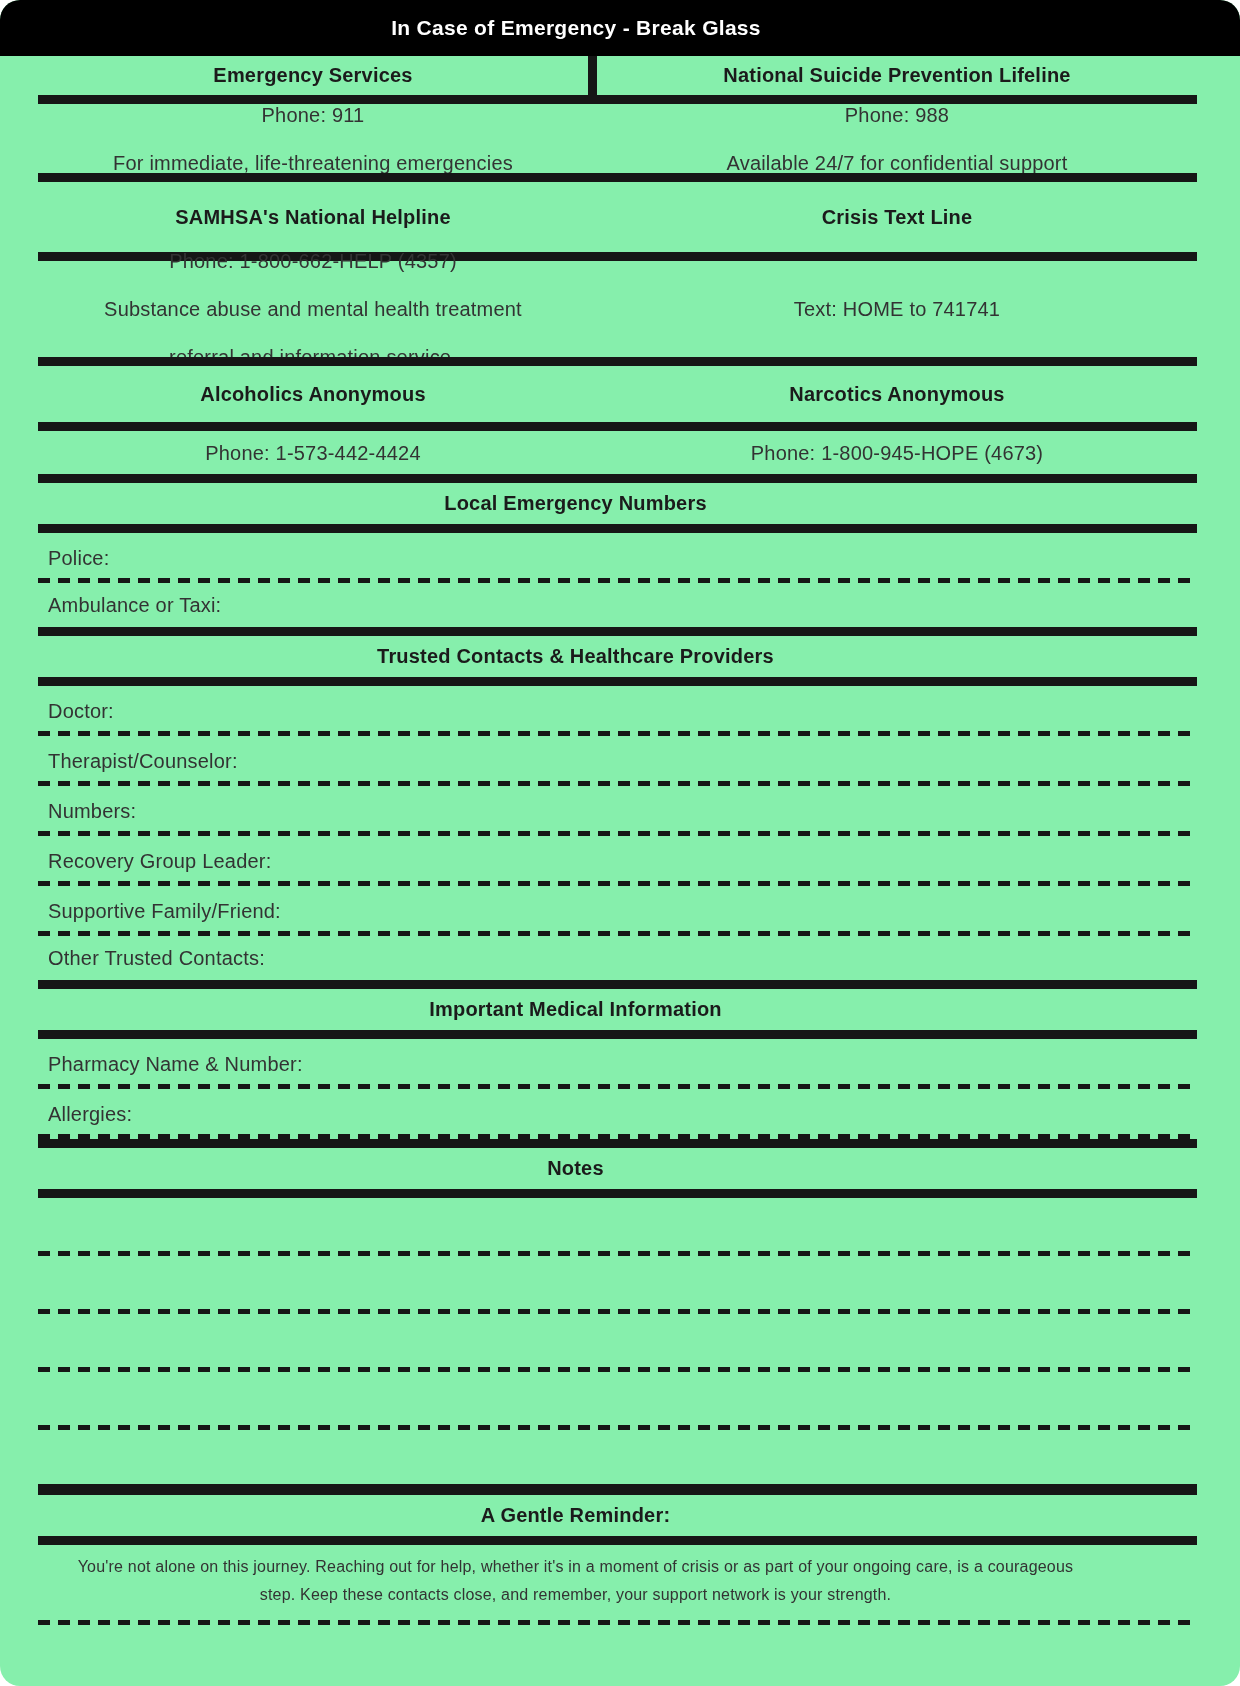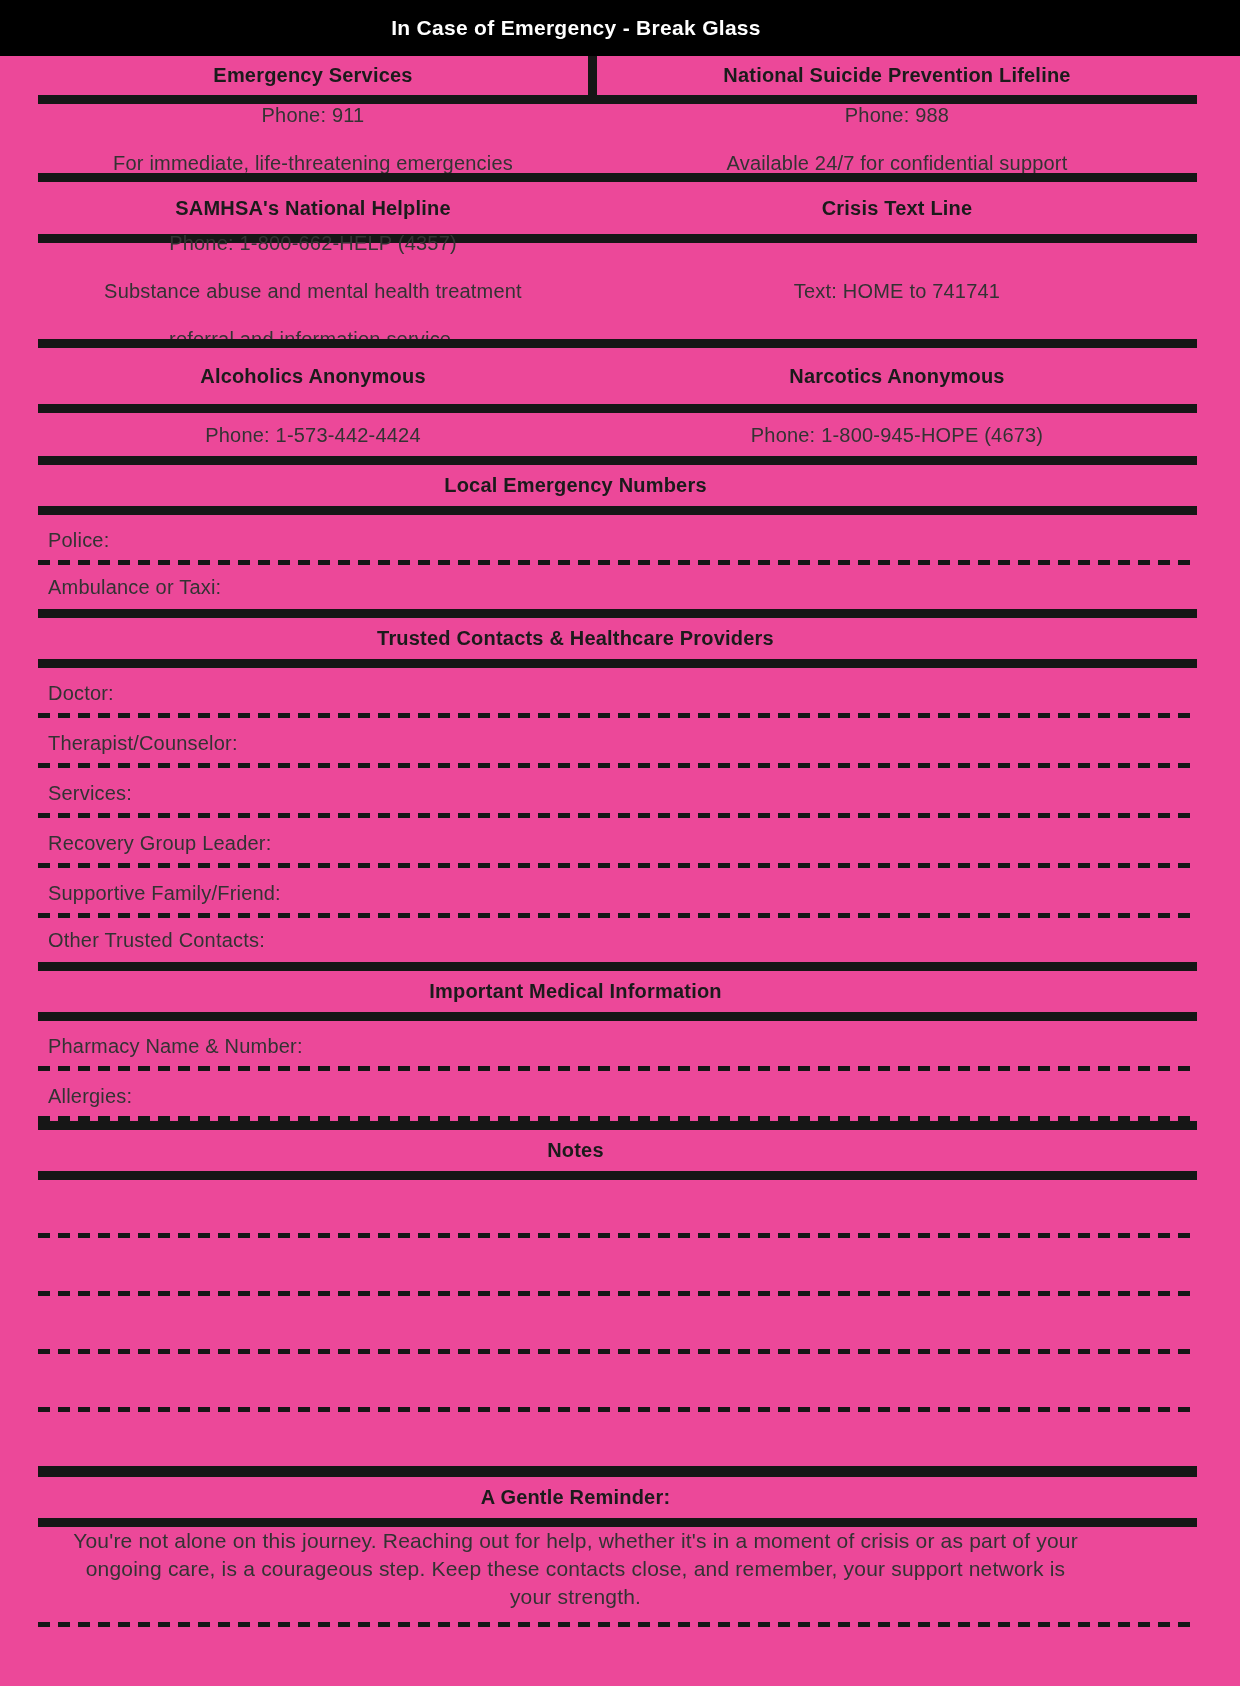--- a/index.html
+++ b/index.html
@@ -1,22 +1,23 @@
 <!DOCTYPE html>
 <html><head>
 <meta charset="utf-8">
 <style>
   html,body { margin:0; padding:0; background:#ffffff; }
   .page {
     position:relative;
     width:1240px; height:1686px;
-    background:#ec4899;
+    background:#86efac;
     font-family:"Liberation Sans", sans-serif;
     color:#2e2e2e;
     overflow:hidden;
+    border-radius:20px;
   }
   
   .topbar {
     height:56px; background:#000000;
     display:flex; align-items:center; justify-content:center;
     padding-right:88px;
   }
   .topbar .title {
     color:#ffffff; font-size:21px; font-weight:700; letter-spacing:0.3px;
   }
@@ -39,21 +40,21 @@
   .cell {
     display:flex; flex-direction:column; justify-content:center;
     text-align:center;
   }
   .cell.head { font-weight:700; font-size:20px; color:#1b1b1b; letter-spacing:0.2px; }
   .cell.body { font-size:20px; color:#333333; letter-spacing:0.2px;gap:20px; }
   .cell.body .ln { line-height:28px; }
   .cL { grid-column:1; }
   .cR { grid-column:3; }
   .rh1 { height:39px; } .rb1 { height:69px; }
-  .rh2 { height:52px; } .rb2 { height:96px; }
+  .rh2 { height:70px; } .rb2 { height:96px; }
   .rh3 { height:56px; } .rb3 { height:43px; }
   
   .sec-head {
     height:41px; width:1075px;
     display:flex; align-items:center; justify-content:center;
     font-weight:700; font-size:20px; color:#1b1b1b; letter-spacing:0.2px;
   }
   
   .field-row {
     position:relative; height:50px;
@@ -69,22 +70,22 @@
   
   .note-row { position:relative; height:58px; }
   .note-row::after {
     content:""; position:absolute; left:0; right:0; bottom:0; height:5px;
     background:repeating-linear-gradient(90deg,#161616 0 12px,transparent 12px 20px);
   }
   .spacer-row { height:54px; }
   
   .center-zone { width:1075px; }
   .reminder-para {
-    width:1010px; margin:0 auto; padding-top:0;
-    text-align:center; font-size:21px; line-height:28px;
+    width:1010px; margin:0 auto; padding-top:8px;
+    text-align:center; font-size:16px; line-height:28px;
     color:#333333; letter-spacing:0.2px;
   }
   .bottom-dash { margin-top:11px; }
 </style>
 </head>
 <body>
 
 <div class="page">
 
   <div class="topbar">
@@ -149,21 +150,21 @@
 
     <div class="sec-head">Trusted Contacts &amp; Healthcare Providers</div>
     <div class="rule"></div>
     <div class="field-row dashed">
       <span>Doctor:</span>
     </div>
     <div class="field-row dashed">
       <span>Therapist/Counselor:</span>
     </div>
     <div class="field-row dashed">
-      <span>Services:</span>
+      <span>Numbers:</span>
     </div>
     <div class="field-row dashed">
       <span>Recovery Group Leader:</span>
     </div>
     <div class="field-row dashed">
       <span>Supportive Family/Friend:</span>
     </div>
     <div class="field-row last">
       <span>Other Trusted Contacts:</span>
     </div>

